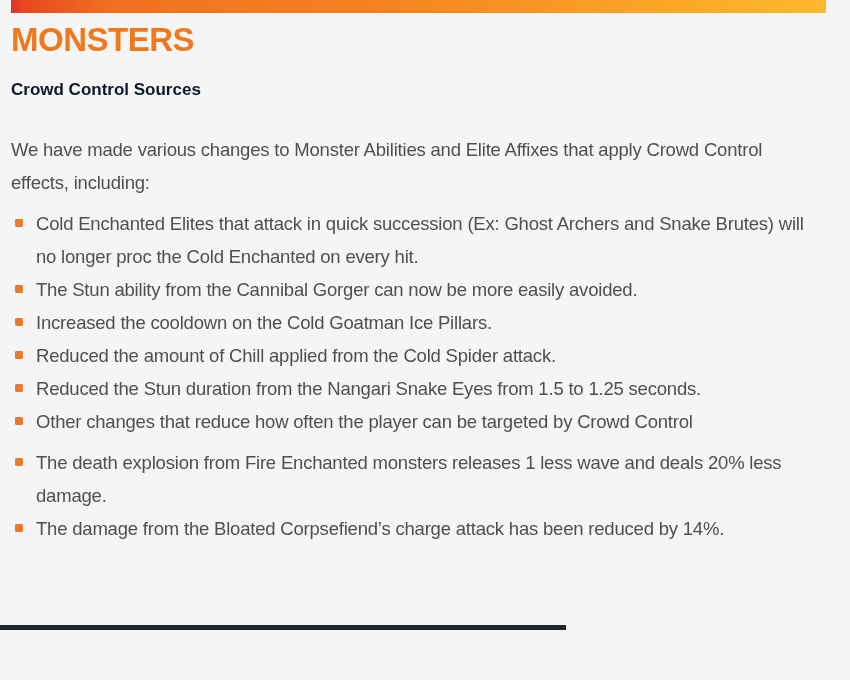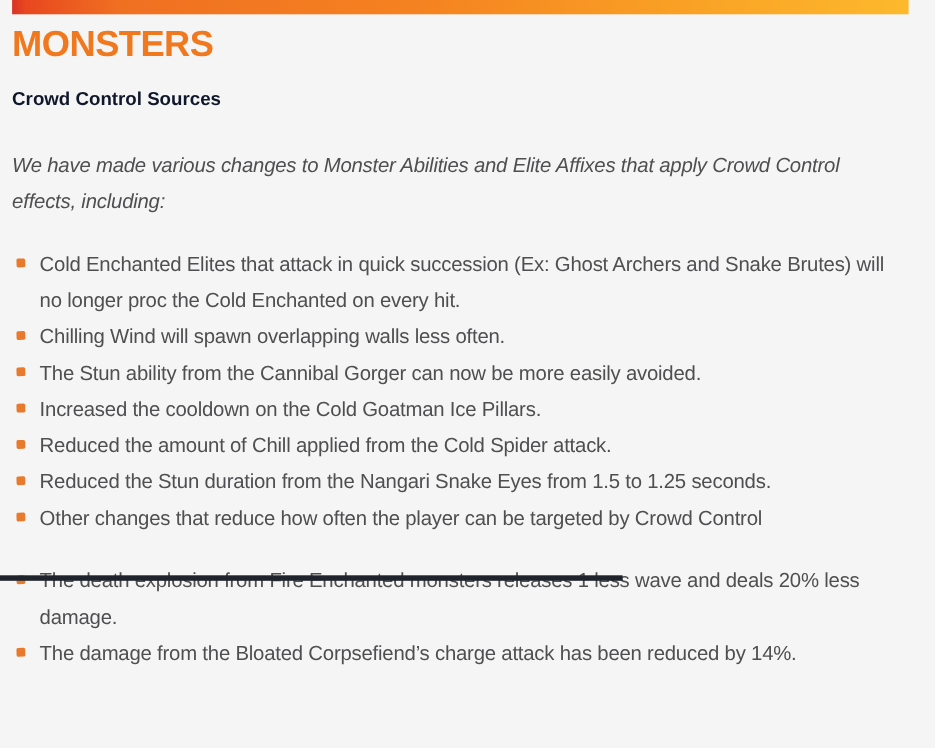--- a/index.html
+++ b/index.html
@@ -4,21 +4,21 @@
 <style>
   * { margin: 0; padding: 0; box-sizing: border-box; }
   html, body {
     width: 850px; height: 680px;
     background: #F5F5F5;
     font-family: "Liberation Sans", sans-serif;
     overflow: hidden;
   }
   .page {
     position: relative;
-    width: 850px; height: 528px;
+    width: 850px; height: 630px;
     padding: 0 24px 0 11px;
   }
   .top-bar {
     height: 13px;
     margin-top: 0;
     background: linear-gradient(to right,
       #D93226 0%, #E8471F 1.5%, #F07022 12%, #F58220 45%, #F9A125 75%, #FDB92D 100%);
   }
   h1.title {
     margin-top: 10px;
@@ -36,24 +36,23 @@
   }
   .sub-cc { margin-top: 23px; }
   .sub-general { margin-top: 27px; }
   p.intro {
     margin-top: 33px;
     max-width: 805px;
     font-size: 18.5px;
     line-height: 33px;
     letter-spacing: -0.2px;
     color: #4F4F51;
-    font-style: italic;
   }
   ul.notes {
-    margin-top: 24px;
+    margin-top: 8px;
     list-style: none;
     max-width: 812px;
   }
   ul.notes li {
     position: relative;
     padding-left: 25px;
     font-size: 18.5px;
     line-height: 33px;
     letter-spacing: -0.2px;
     color: #4F4F51;
@@ -86,24 +85,20 @@
 
   <p class="intro">We have made various changes to Monster Abilities and Elite Affixes that apply Crowd Control effects, including:</p>
 
   <ul class="notes">
     <li>
       <span class="bullet"></span>
       <span>Cold Enchanted Elites that attack in quick succession (Ex: Ghost Archers and Snake Brutes) will no longer proc the Cold Enchanted on every hit.</span>
     </li>
     <li>
       <span class="bullet"></span>
-      <span>Chilling Wind will spawn overlapping walls less often.</span>
-    </li>
-    <li>
-      <span class="bullet"></span>
       <span>The Stun ability from the Cannibal Gorger can now be more easily avoided.</span>
     </li>
     <li>
       <span class="bullet"></span>
       <span>Increased the cooldown on the Cold Goatman Ice Pillars.</span>
     </li>
     <li>
       <span class="bullet"></span>
       <span>Reduced the amount of Chill applied from the Cold Spider attack.</span>
     </li>

